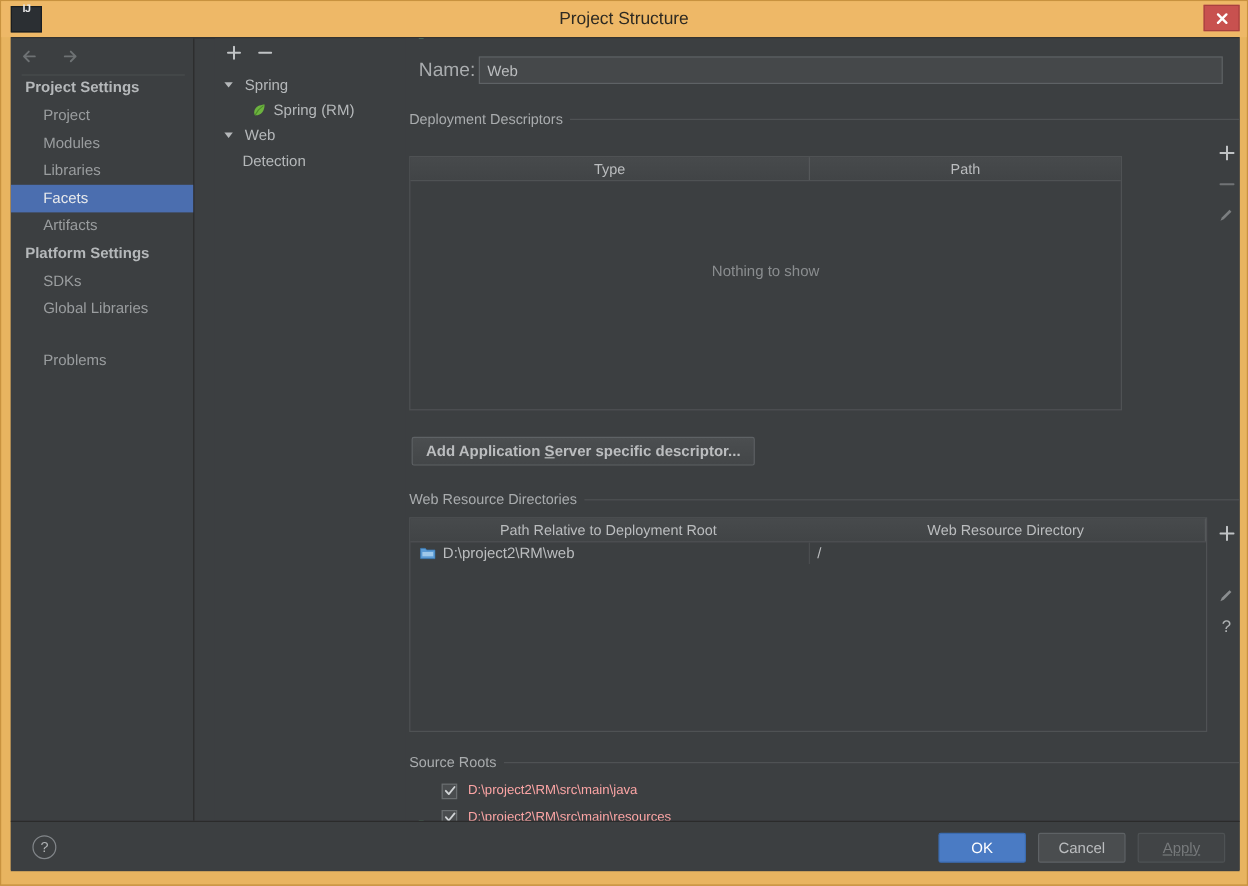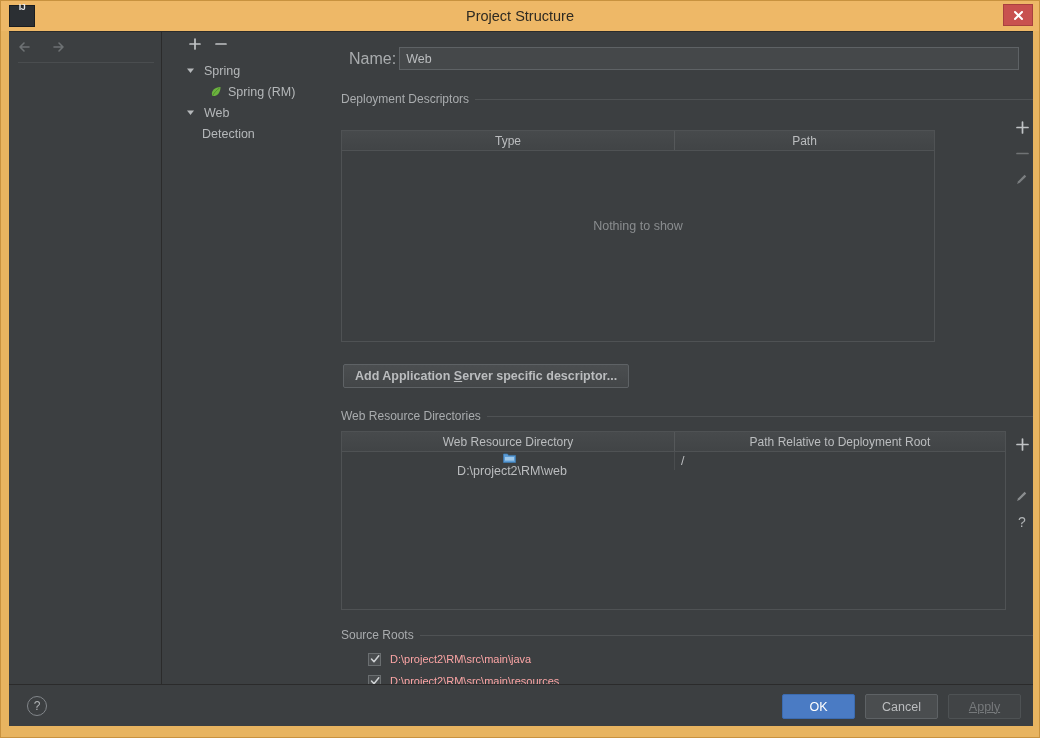--- a/index.html
+++ b/index.html
@@ -175,21 +175,21 @@
   .th.col1 { width: 333px; border-right: 1px solid #55585a; }
   .th.col2 { flex: 1; }
   .empty-text {
     color: #8a8d8f; font-size: 12.5px;
     text-align: center; margin-top: 68px;
   }
   .table-row {
     display: flex; height: 18px; align-items: center;
     color: #bbbdbf; font-size: 12.5px;
   }
-  .td.col1 { width: 333px; display: flex; align-items: center; padding-left: 8px; border-right: 1px solid #4a4d4f; height: 18px; flex-direction: column;}
+  .td.col1 { width: 333px; display: flex; align-items: center; padding-left: 8px; border-right: 1px solid #4a4d4f; height: 18px;}
   .td.col2 { flex: 1; padding-left: 6px; }
 
   
   .side-toolbar {
     position: absolute; width: 26px;
     display: flex; flex-direction: column; align-items: center;
   }
   .side-toolbar .st-btn {
     height: 26px; width: 26px;
     display: flex; align-items: center; justify-content: center;
@@ -284,20 +284,32 @@
             <path d="M14 7 L5 7 M9 3 L5 7 L9 11" stroke="#6e7274" stroke-width="1.6" fill="none" stroke-linecap="round" stroke-linejoin="round"></path>
           </svg>
         </span>
         <span class="nav-arrow">
           <svg width="20" height="14" viewBox="0 0 20 14">
             <path d="M5 7 L14 7 M10 3 L14 7 L10 11" stroke="#6e7274" stroke-width="1.6" fill="none" stroke-linecap="round" stroke-linejoin="round"></path>
           </svg>
         </span>
       </div>
       <div id="sidebar-sep"></div>
+      <div id="sidebar-list">
+        <div class="side-item group">Project Settings</div>
+        <div class="side-item child">Project</div>
+        <div class="side-item child">Modules</div>
+        <div class="side-item child">Libraries</div>
+        <div class="side-item child selected">Facets</div>
+        <div class="side-item child">Artifacts</div>
+        <div class="side-item group">Platform Settings</div>
+        <div class="side-item child">SDKs</div>
+        <div class="side-item child">Global Libraries</div>
+        <div class="side-item child" style="height:42px;line-height:62px;">Problems</div>
+      </div>
     </div>
 
     <div id="tree-panel">
       <div id="tree-toolbar">
         <span class="tb-icon">
           <svg width="12" height="12" viewBox="0 0 12 12">
             <path d="M6 1 L6 11 M1 6 L11 6" stroke="#c0c3c5" stroke-width="1.7" stroke-linecap="round"></path>
           </svg>
         </span>
         <span class="tb-icon">
@@ -387,22 +399,22 @@
 
       <button class="flat-button" style="position:absolute; left:5px; top:332px;"><span>Add Application </span><span class="mnemonic">S</span><span>erver specific descriptor...</span></button>
 
       <div class="group-title" style="top:377px;">
         <span class="gt-text">Web Resource Directories</span>
         <span class="gt-line"></span>
       </div>
 
       <div class="table-box" style="left:3px; top:399px; width:665px; height:179px;">
         <div class="table-header">
+          <div class="th col2">Path Relative to Deployment Root</div>
           <div class="th col1">Web Resource Directory</div>
-          <div class="th col2">Path Relative to Deployment Root</div>
         </div>
         <div class="table-row">
           <div class="td col1">
             <span style="display:flex;align-items:center;margin-right:6px;">
               <svg width="13" height="12" viewBox="0 0 13 12">
                 <path d="M0.5 2 L4.5 2 L5.5 3.4 L12.5 3.4 L12.5 10.5 L0.5 10.5 Z" fill="#5b9bd5" stroke="#3d7cb5" stroke-width="0.7"></path>
                 <rect x="2" y="5" width="9" height="3.6" fill="#9ec8ea"></rect>
               </svg>
             </span>
             <span>D:\project2\RM\web</span>

